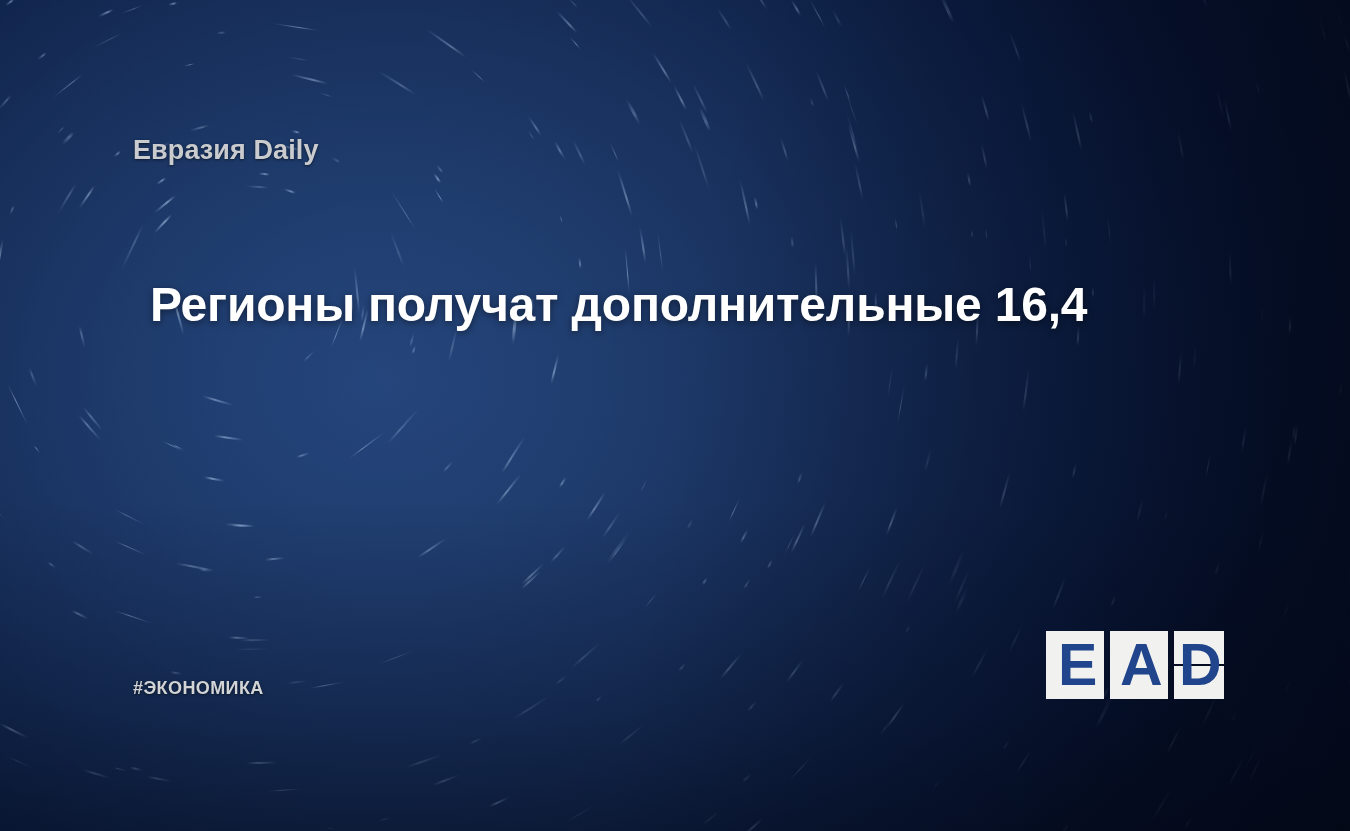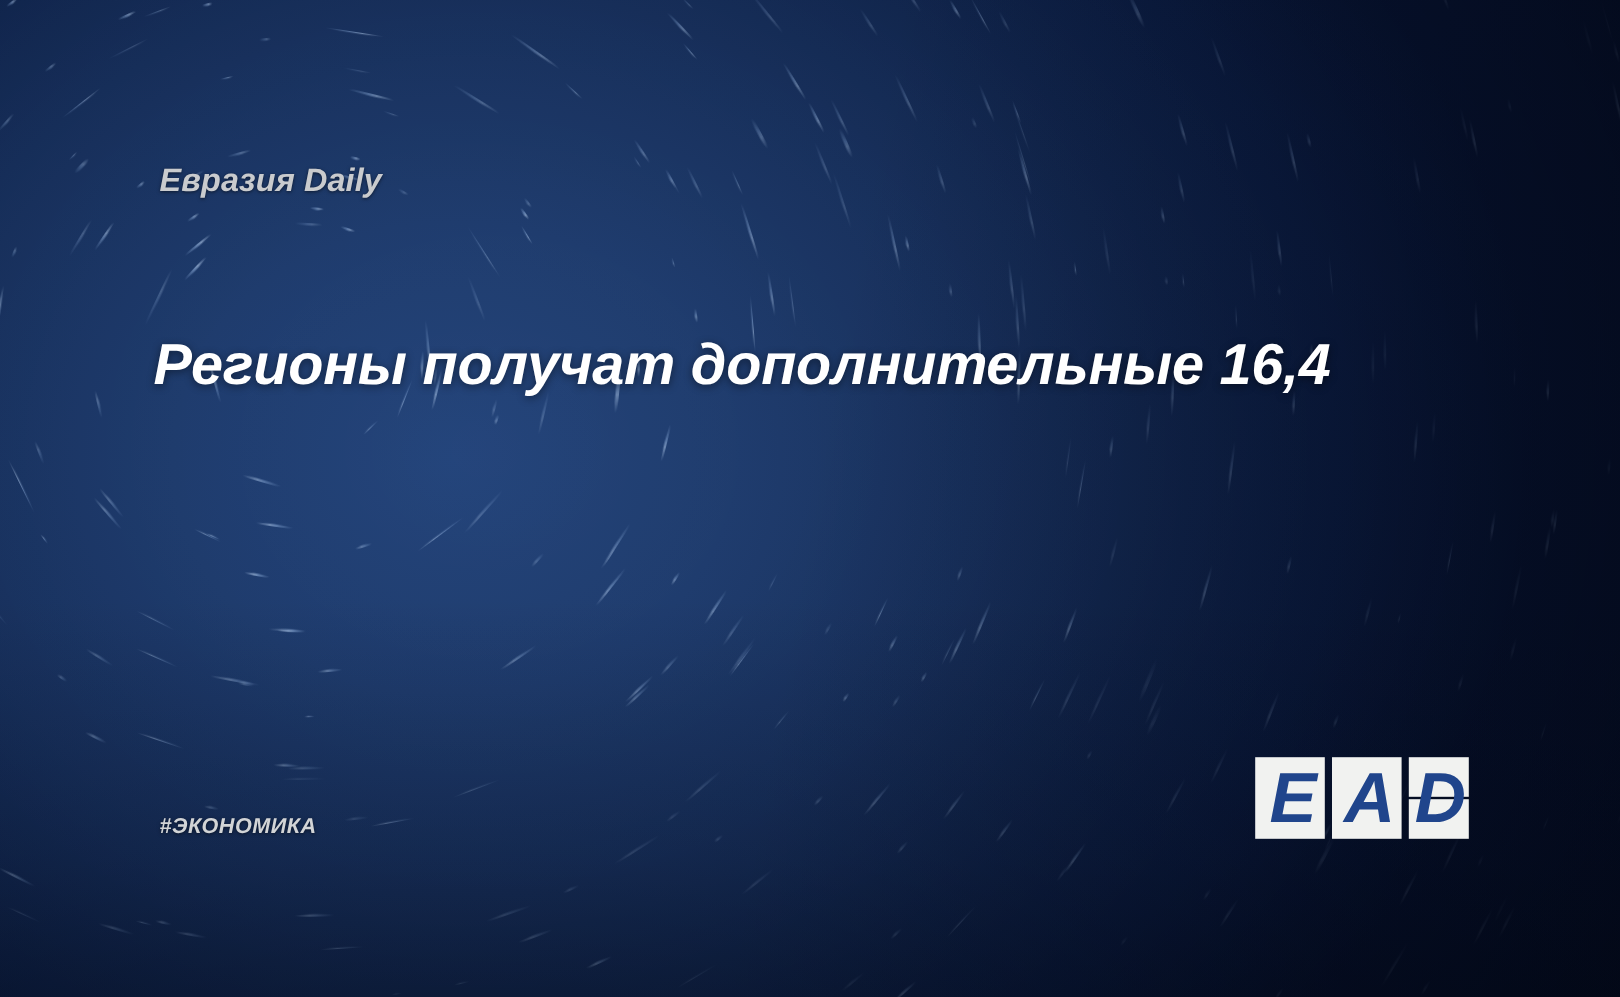--- a/index.html
+++ b/index.html
@@ -8,21 +8,20 @@
     padding: 0;
     background: #000;
   }
   #card {
     position: relative;
     width: 1350px;
     height: 831px;
     overflow: hidden;
     font-family: "Liberation Sans", "DejaVu Sans", sans-serif;
     background: #0c2050;
-    font-style: italic;
     -webkit-font-smoothing: antialiased;
   }
 
   
   .bg-layer {
     position: absolute;
     inset: 0;
     pointer-events: none;
   }
   .bg-base {
@@ -71,21 +70,21 @@
     font-weight: 700;
     letter-spacing: 0.1px;
     color: #c9cbce;
     text-shadow: 0 1px 3px rgba(0,0,0,0.55);
     white-space: nowrap;
   }
 
   
   .headline {
     position: absolute;
-    left: 128px;
+    left: 150px;
     top: 268px;
     width: 1070px;
     font-size: 48px;
     line-height: 73px;
     font-weight: 700;
     color: #ffffff;
     letter-spacing: -0.2px;
     text-shadow: 0 2px 7px rgba(0,0,0,0.45);
   }
   .headline .hl-line { display: block; white-space: nowrap; }

